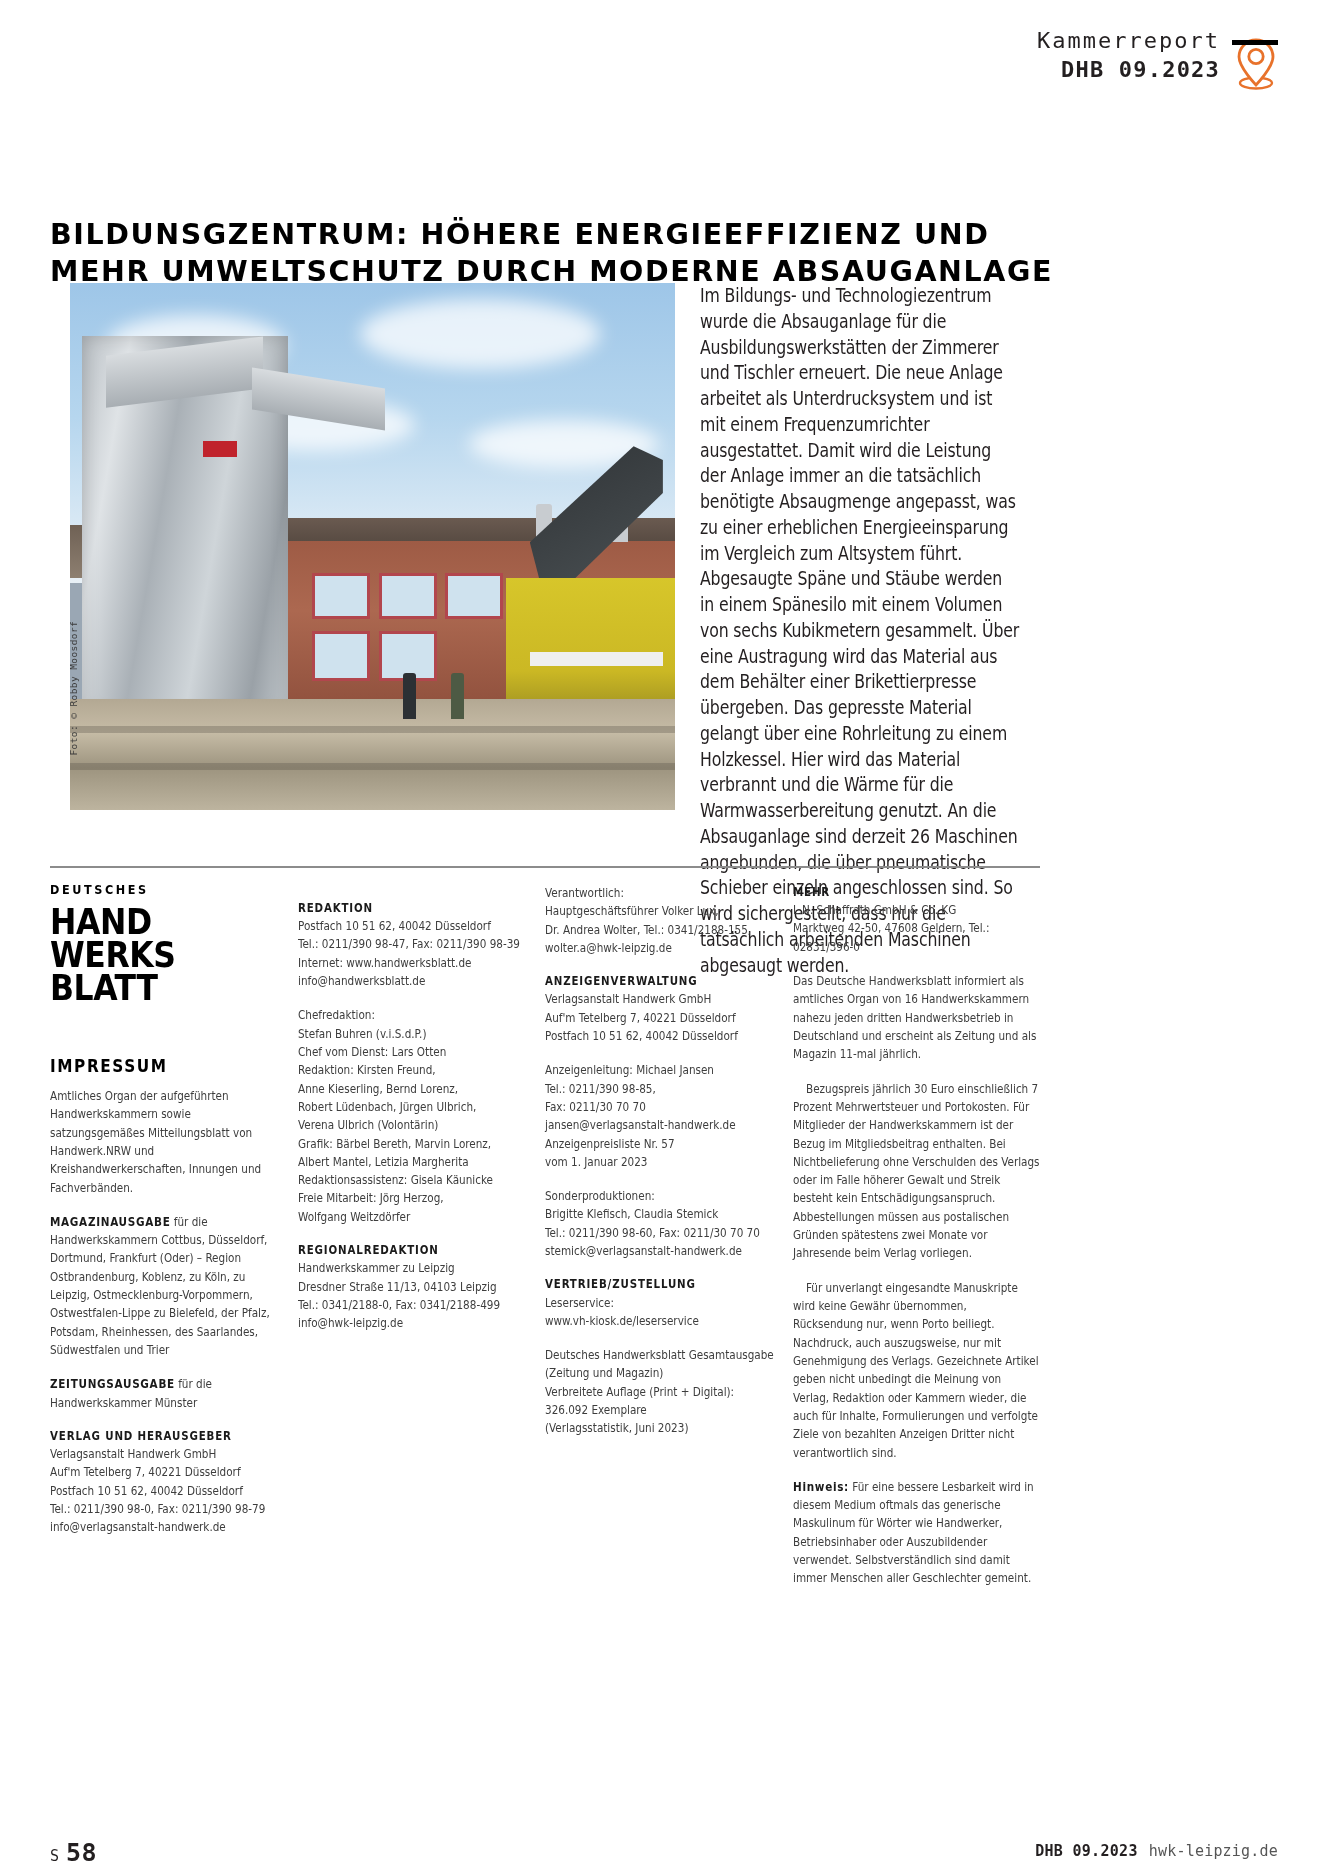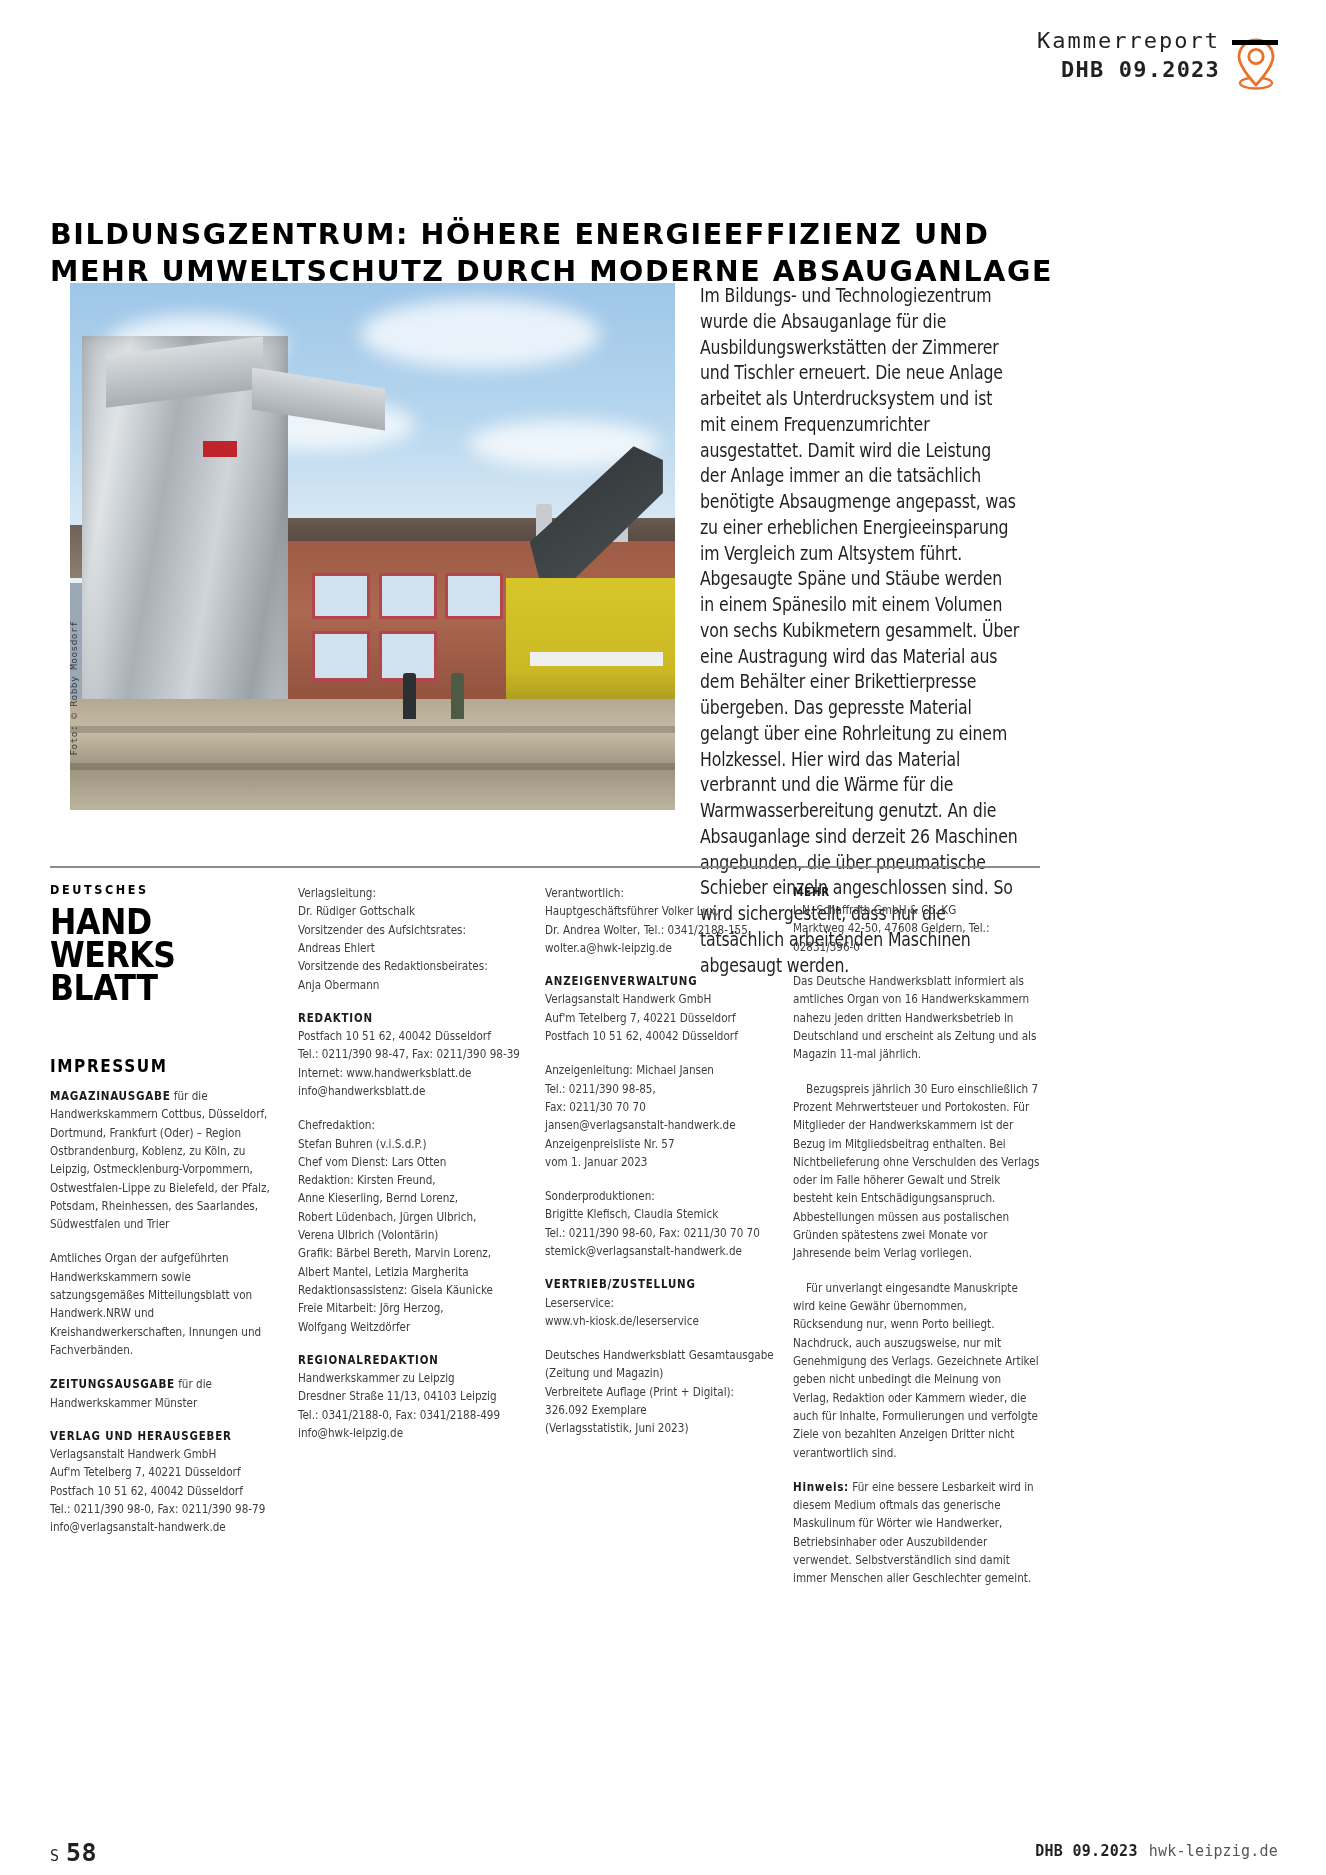--- a/index.html
+++ b/index.html
@@ -376,45 +376,37 @@
     <div class="hb-logo">
       <div class="hb-deutsches">DEUTSCHES</div>
       <span class="hb-word">HAND</span>
       <span class="hb-word">WERKS</span>
       <span class="hb-word">BLATT</span>
     </div>
 
     <div style="height:36px"></div>
 
     <div class="imp-h1">IMPRESSUM</div>
+    <p class="imp-p">Amtliches Organ der aufgeführten Handwerkskammern sowie satzungsgemäßes Mitteilungsblatt von Handwerk.NRW und Kreishandwerkerschaften, Innungen und Fachverbänden.</p>
+
     <p class="imp-p"><span class="lead-in">MAGAZINAUSGABE</span><span> für die Handwerkskammern Cottbus, Düsseldorf, Dortmund, Frankfurt (Oder) – Region Ostbrandenburg, Koblenz, zu Köln, zu Leipzig, Ostmecklenburg-Vorpommern, Ostwestfalen-Lippe zu Bielefeld, der Pfalz, Potsdam, Rheinhessen, des Saarlandes, Südwestfalen und Trier</span></p>
-
-    <p class="imp-p">Amtliches Organ der aufgeführten Handwerkskammern sowie satzungsgemäßes Mitteilungsblatt von Handwerk.NRW und Kreishandwerkerschaften, Innungen und Fachverbänden.</p>
 
     <p class="imp-p"><span class="lead-in">ZEITUNGSAUSGABE</span><span> für die Handwerkskammer Münster</span></p>
 
     <div class="imp-h2">VERLAG UND HERAUSGEBER</div>
     <div>
         <div>Verlagsanstalt Handwerk GmbH</div>
         <div>Auf'm Tetelberg 7, 40221 Düsseldorf</div>
         <div>Postfach 10 51 62, 40042 Düsseldorf</div>
         <div>Tel.: 0211/390 98-0, Fax: 0211/390 98-79</div>
         <div>info@verlagsanstalt-handwerk.de</div>
       </div>
   </div>
 
   <div class="imp imp-col-2">
-    <div>
-        <div>Verlagsleitung:</div>
-        <div>Dr. Rüdiger Gottschalk</div>
-        <div>Vorsitzender des Aufsichtsrates:</div>
-        <div>Andreas Ehlert</div>
-        <div>Vorsitzende des Redaktionsbeirates:</div>
-        <div>Anja Obermann</div>
-      </div>
     <div class="tiny-spacer"></div>
 
     <div class="imp-h2">REDAKTION</div>
     <div>
         <div>Postfach 10 51 62, 40042 Düsseldorf</div>
         <div>Tel.: 0211/390 98-47, Fax: 0211/390 98-39</div>
         <div>Internet: www.handwerksblatt.de</div>
         <div>info@handwerksblatt.de</div>
       </div>
     <div class="tiny-spacer"></div>

